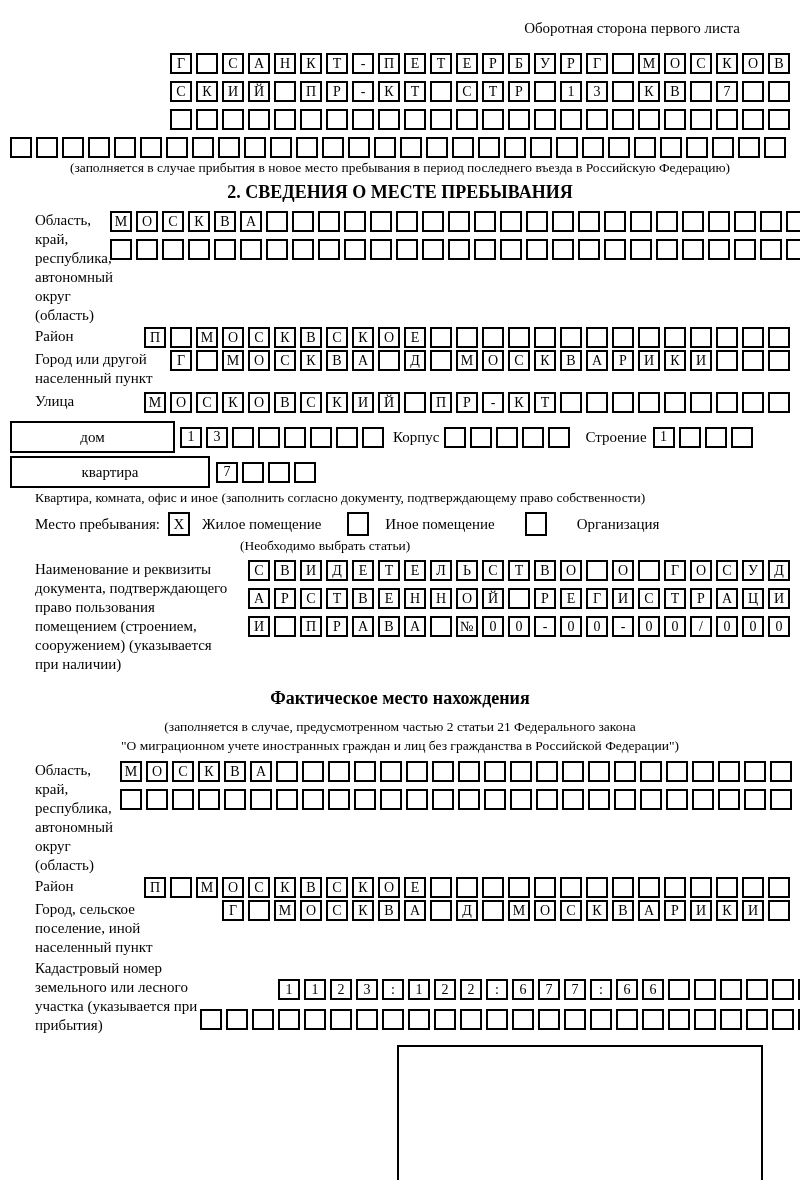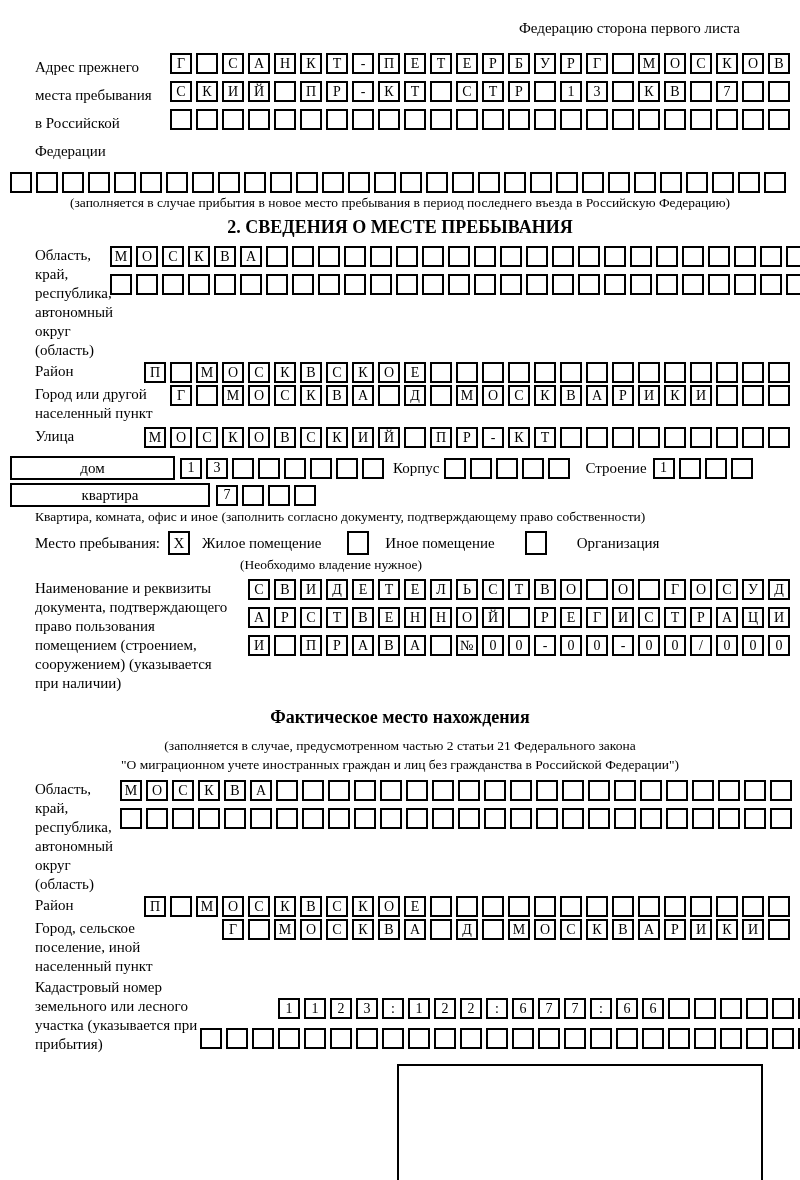--- a/index.html
+++ b/index.html
@@ -18,43 +18,42 @@
   .cellrow.last { margin-bottom:0; }
   .cell { width:22px; height:21px; border:2px solid #000; flex:0 0 auto;
           display:flex; align-items:center; justify-content:center;
           font-size:14px; line-height:1; background:#fff; }
   .caption { font-size:13.5px; margin:2px 0 6px 0; }
   .caption.center { text-align:center; }
   .caption.left { padding-left:25px; }
   .sec-title { text-align:center; font-weight:bold; font-size:18px; margin:6px 0 8px 0; }
   .sub-note { text-align:center; font-size:13.5px; line-height:19px; }
 
-  .wide-box { border:2px solid #000; height:24px; display:flex; align-items:center;
+  .wide-box { border:2px solid #000; height:32px; display:flex; align-items:center;
               justify-content:center; font-size:15px; flex:0 0 auto; }
   .inline-row { display:flex; align-items:center; margin:3px 0 2px 0; }
   .inline-row .cellrow { margin-bottom:0; }
   .lbl { flex:0 0 auto; }
 
   .chk { width:22px; height:24px; border:2px solid #000; display:flex;
          align-items:center; justify-content:center; font-size:15px; flex:0 0 auto; }
 
   .stamp-box { width:366px; height:175px; border:2px solid #000; margin:10px 0 4px 387px; }
 
   .mb2 { margin-bottom:2px; } .mb6 { margin-bottom:6px; }
   .mt14 { margin-top:14px; }
 </style>
 </head>
 <body>
 
 <div class="page">
 
-  <div class="hdr-note">Федерацию сторона первого листа</div>
+  <div class="hdr-note">Оборотная сторона первого листа</div>
 
   <div class="frow">
-    <div class="flabel tall" style="width:150px">Адрес прежнего места пребывания в Российской Федерации</div>
     <div class="cells-col">
       <div class="cellrow">
           <span class="cell">Г</span>
           <span class="cell"></span>
           <span class="cell">С</span>
           <span class="cell">А</span>
           <span class="cell">Н</span>
           <span class="cell">К</span>
           <span class="cell">Т</span>
           <span class="cell">-</span>
@@ -363,21 +362,21 @@
 
   <div class="inline-row" style="margin-top:4px">
     <div class="lbl" style="padding-left:25px">Место пребывания:</div>
     <div class="chk" style="margin-left:8px">X</div>
     <div class="lbl" style="margin-left:12px">Жилое помещение</div>
     <div class="chk" style="margin-left:26px"></div>
     <div class="lbl" style="margin-left:16px">Иное помещение</div>
     <div class="chk" style="margin-left:30px"></div>
     <div class="lbl" style="margin-left:30px">Организация</div>
   </div>
-  <div class="caption" style="padding-left:230px">(Необходимо владение нужное)</div>
+  <div class="caption" style="padding-left:230px">(Необходимо выбрать статьи)</div>
 
   <div class="frow" style="margin-top:6px">
     <div class="flabel" style="width:222px">Наименование и реквизиты документа, подтверждающего право пользования помещением (строением, сооружением) (указывается при наличии)</div>
     <div class="cells-col">
       <div class="cellrow">
           <span class="cell">С</span>
           <span class="cell">В</span>
           <span class="cell">И</span>
           <span class="cell">Д</span>
           <span class="cell">Е</span>

